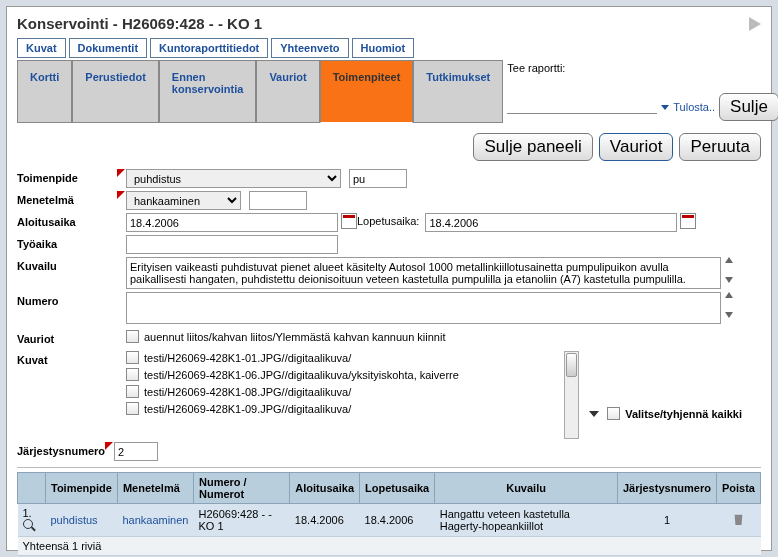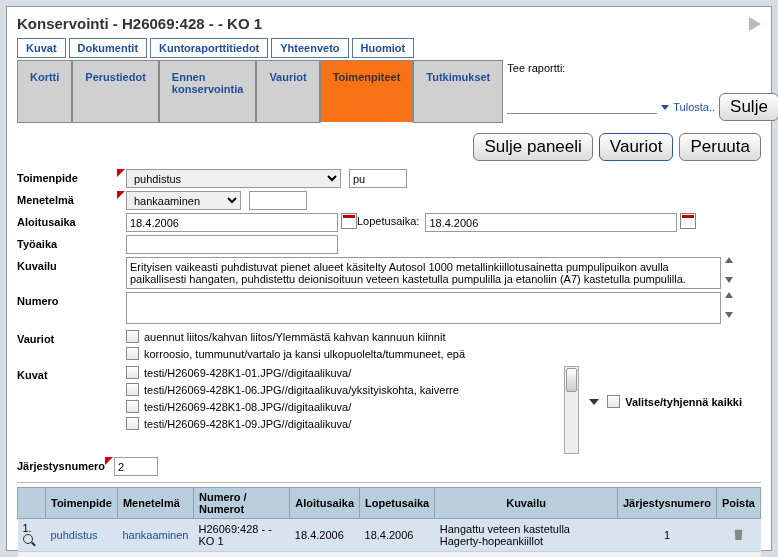--- a/index.html
+++ b/index.html
@@ -33,21 +33,21 @@
 .sa.up { border-left: 4px solid transparent; border-right: 4px solid transparent; border-bottom: 6px solid #666; }
 .sa.down { border-left: 4px solid transparent; border-right: 4px solid transparent; border-top: 6px solid #666; }
 .check-list { display: flex; flex-direction: column; gap: 4px; justify-content: flex-end; }
 .check-item { display: flex; align-items: center; gap: 5px; }
 .chk { width: 13px; height: 13px; border: 1px solid #888; background: linear-gradient(#fff,#e8e8e8); cursor: pointer; display: inline-flex; align-items: center; justify-content: center; }
 .chk.checked::after { content: "✓"; color: #1560c0; font-size: 11px; font-weight: bold; line-height: 1; }
 .images-block { display: flex; align-items: flex-start; }
 .images-list { flex: 1; }
 .scrollbar-v { width: 15px; height: 88px; border: 1px solid #aaa; background: #eee; margin-left: 8px; position: relative; }
 .scrollbar-v .thumb { position: absolute; left: 1px; right: 1px; top: 1px; height: 24px; background: linear-gradient(#fff,#ccc); border: 1px solid #999; border-radius: 2px; }
-.select-all { display: flex; align-items: center; gap: 5px; margin-left: 10px; margin-top: 29px; }
+.select-all { display: flex; align-items: center; gap: 5px; margin-left: 10px; margin-top: 56px; }
 .arrow-small { width: 0; height: 0; border-left: 5px solid transparent; border-right: 5px solid transparent; border-top: 6px solid #333; margin-right: 3px; }
 .divider { border-top: 1px solid #bbb; margin: 6px 0 4px; }
 .table { width: 100%; border-collapse: collapse; }
 .table th { background: #b9cedd; border: 1px solid #8aa3b8; padding: 3px 5px; text-align: left; font-weight: bold; font-size: 11px; }
 .table td { background: #d7e4ef; border-bottom: 1px solid #c0d0dd; padding: 3px 5px; font-size: 11px; }
 .table th.center, .table td.center { text-align: center; }
 .mag-icon { width: 12px; height: 12px; display: inline-block; position: relative; }
 .mag-icon::before { content: ""; position: absolute; width: 8px; height: 8px; border: 1.5px solid #333; border-radius: 50%; left: 0; top: 0; }
 .mag-icon::after { content: ""; position: absolute; width: 5px; height: 1.5px; background: #333; transform: rotate(45deg); left: 8px; top: 9px; }
 .trash-icon { width: 11px; height: 12px; display: inline-block; background: #888; clip-path: polygon(15% 15%, 85% 15%, 78% 100%, 22% 100%); position: relative; }
@@ -141,24 +141,20 @@
         <div class="sa down"></div>
       </div>
   </div>
 
   <div class="form-row" style="margin-top:6px">
     <div class="form-label">Vauriot</div>
     <div class="check-list" style="margin-left:9px">
       <div class="check-item">
           <span class="chk"></span>
           <span>auennut liitos/kahvan liitos/Ylemmästä kahvan kannuun kiinnit</span>
-        </div>
-      <div class="check-item">
-          <span class="chk"></span>
-          <span>korroosio, tummunut/vartalo ja kansi ulkopuolelta/tummuneet, epä</span>
         </div>
     </div>
   </div>
 
   <div class="form-row" style="margin-top:6px">
     <div class="form-label">Kuvat</div>
     <div class="images-block" style="margin-left:9px;width:616px">
       <div class="images-list check-list">
         <div class="check-item">
             <span class="chk"></span>

